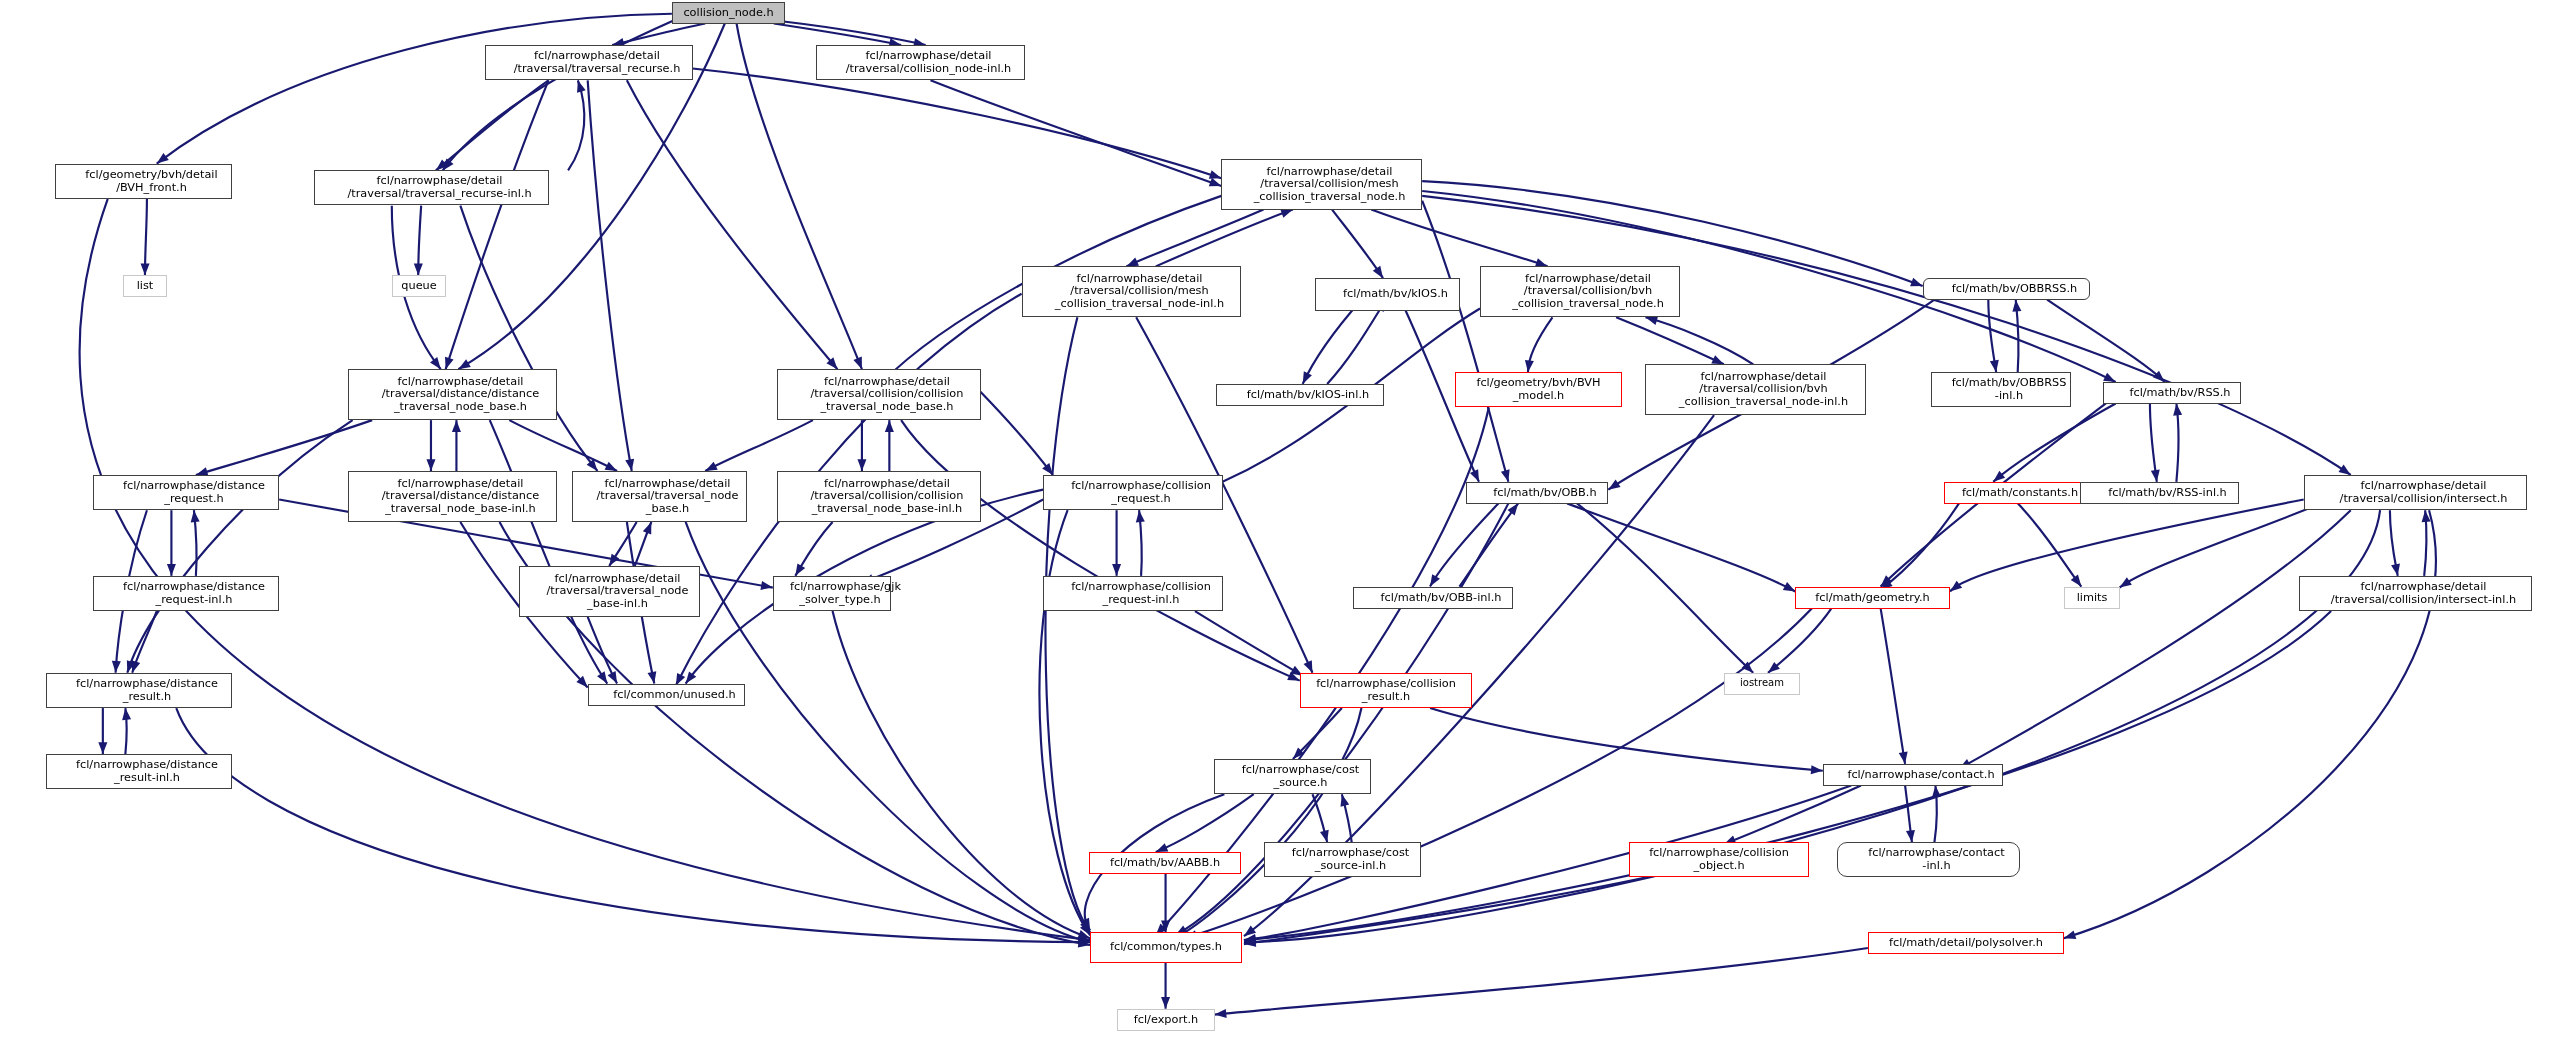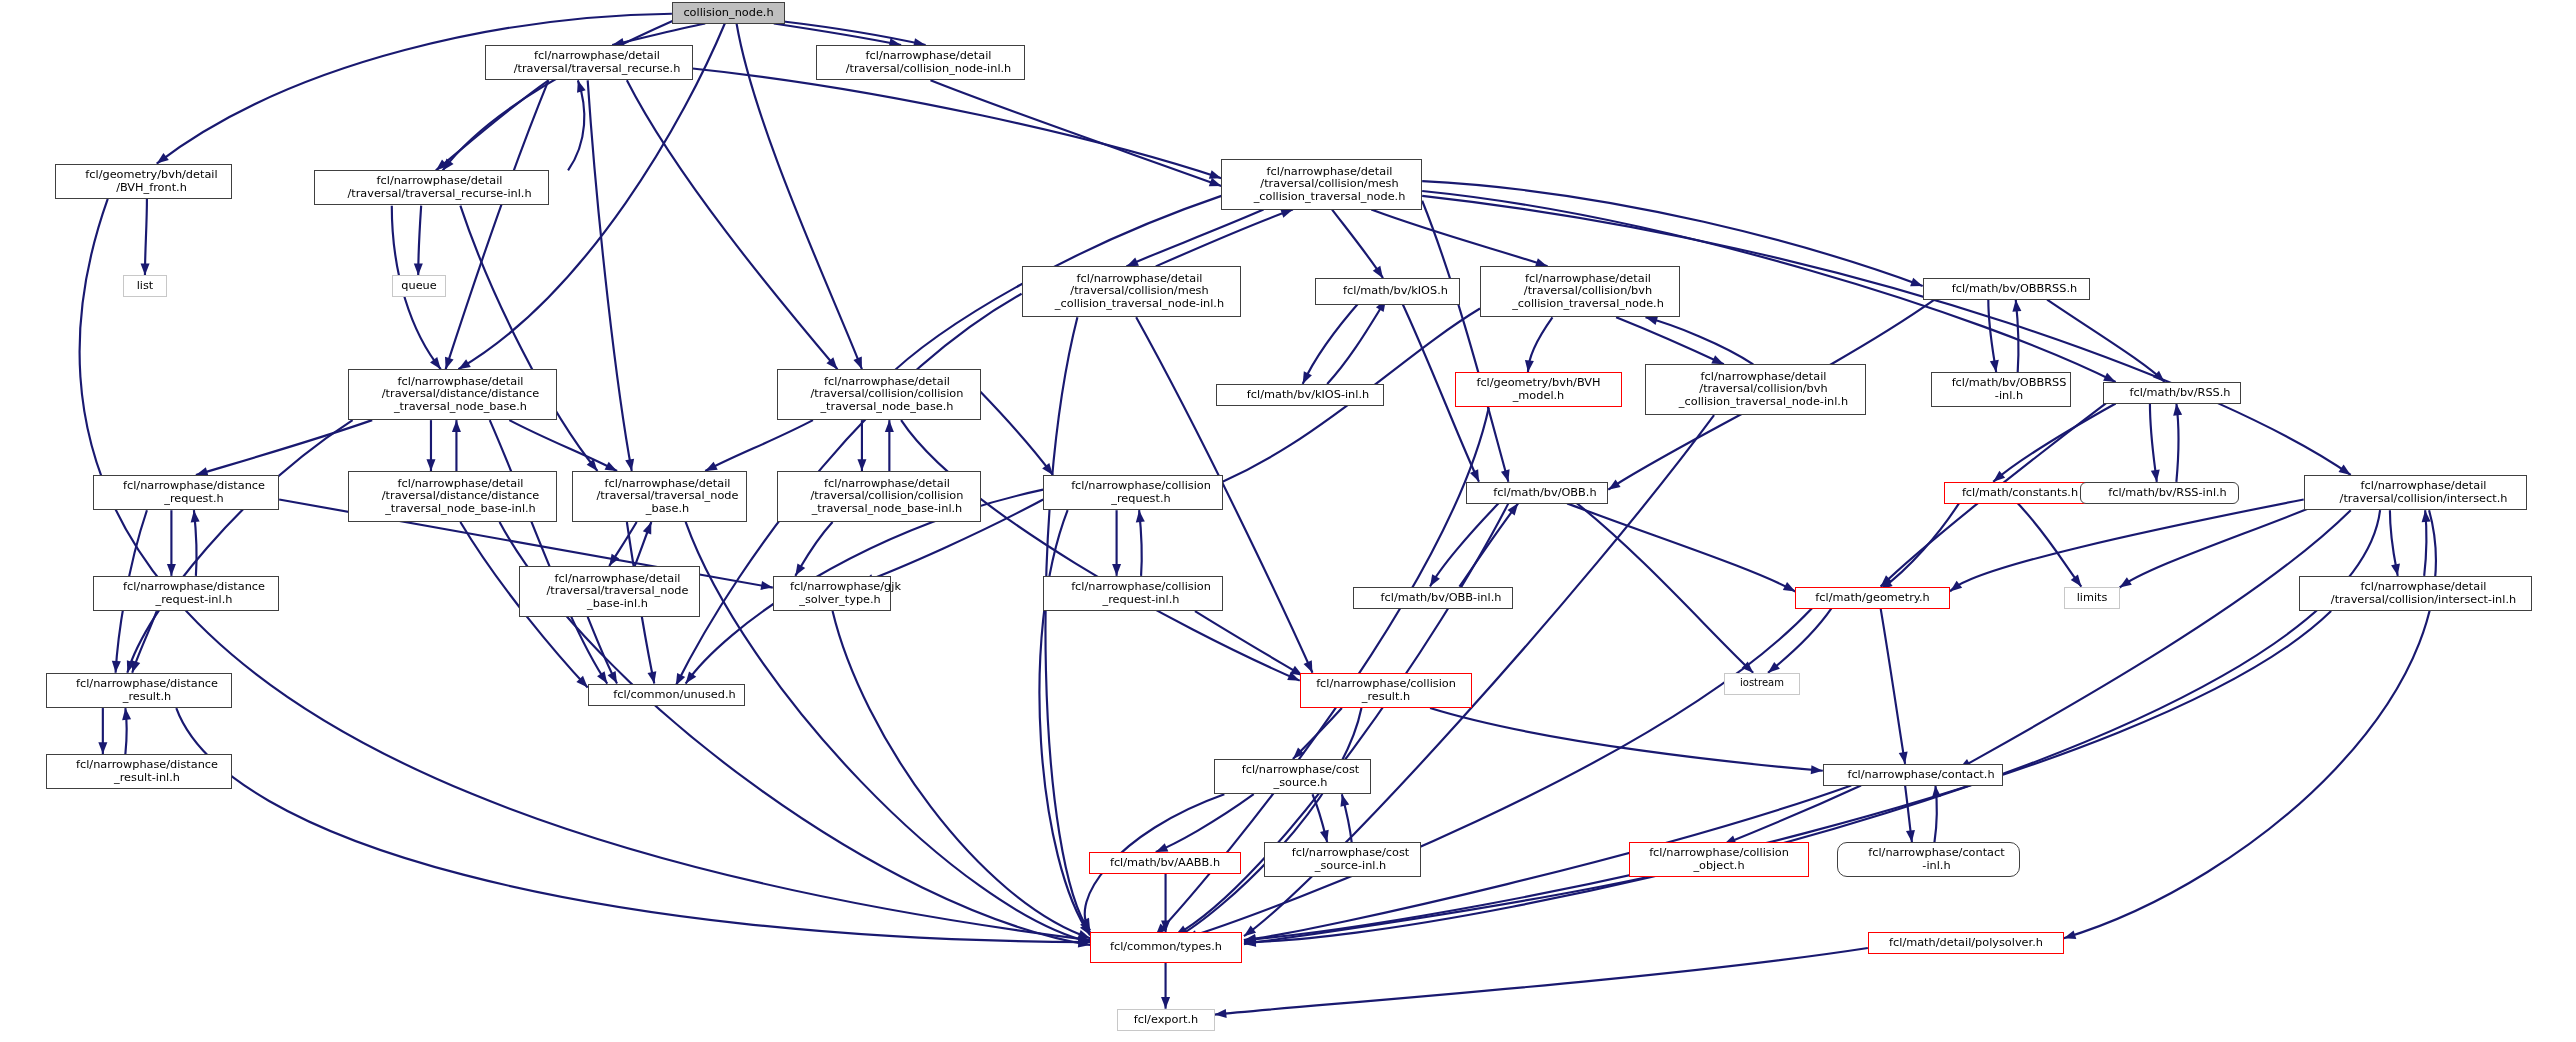--- a/index.html
+++ b/index.html
@@ -281,29 +281,29 @@
         <span class="lbl">list</span>
       </div>
       <div class="node-box nb-gray" style="left: 392px; top: 275px; width: 54px; height: 21.5px; font-size: 11.3px;">
         <span class="lbl">queue</span>
       </div>
       <div class="node-box nb-normal" style="left: 1022px; top: 266px; width: 219px; height: 51px; font-size: 11.3px;">
         <span class="lbl">fcl/narrowphase/detail
 /traversal/collision/mesh
 _collision_traversal_node-inl.h</span>
       </div>
-      <div class="node-box nb-normal" style="left: 1315px; top: 278px; width: 145px; height: 27px; font-size: 11.3px;">
+      <div class="node-box nb-normal" style="left: 1315px; top: 278px; width: 145px; height: 33px; font-size: 11.3px;">
         <span class="lbl">fcl/math/bv/kIOS.h</span>
       </div>
       <div class="node-box nb-normal" style="left: 1480px; top: 266px; width: 200px; height: 51px; font-size: 11.3px;">
         <span class="lbl">fcl/narrowphase/detail
 /traversal/collision/bvh
 _collision_traversal_node.h</span>
       </div>
-      <div class="node-box nb-normal" style="left: 1923px; top: 278px; width: 167px; height: 21.5px; font-size: 11.3px;">
+      <div class="node-box nb-normal" style="left: 1923px; top: 278px; width: 167px; height: 21.5px; font-size: 11.3px; border-radius: 6px;">
         <span class="lbl">fcl/math/bv/OBBRSS.h</span>
       </div>
       <div class="node-box nb-normal" style="left: 348px; top: 369px; width: 209px; height: 51px; font-size: 11.3px;">
         <span class="lbl">fcl/narrowphase/detail
 /traversal/distance/distance
 _traversal_node_base.h</span>
       </div>
       <div class="node-box nb-normal" style="left: 777px; top: 369px; width: 204px; height: 51px; font-size: 11.3px;">
         <span class="lbl">fcl/narrowphase/detail
 /traversal/collision/collision
@@ -350,21 +350,21 @@
       <div class="node-box nb-normal" style="left: 1043px; top: 475px; width: 180px; height: 35px; font-size: 11.3px;">
         <span class="lbl">fcl/narrowphase/collision
 _request.h</span>
       </div>
       <div class="node-box nb-normal" style="left: 1466px; top: 482px; width: 142px; height: 21.5px; font-size: 11.3px;">
         <span class="lbl">fcl/math/bv/OBB.h</span>
       </div>
       <div class="node-box nb-red" style="left: 1904px; top: 482px; width: 152px; height: 21.5px; font-size: 11.3px; margin-left: 40px;">
         <span class="lbl">fcl/math/constants.h</span>
       </div>
-      <div class="node-box nb-normal" style="left: 2080px; top: 482px; width: 159px; height: 21.5px; font-size: 11.3px; border-radius: 6px;">
+      <div class="node-box nb-normal" style="left: 2080px; top: 482px; width: 159px; height: 21.5px; font-size: 11.3px;">
         <span class="lbl">fcl/math/bv/RSS-inl.h</span>
       </div>
       <div class="node-box nb-normal" style="left: 2304px; top: 475px; width: 223px; height: 35px; font-size: 11.3px;">
         <span class="lbl">fcl/narrowphase/detail
 /traversal/collision/intersect.h</span>
       </div>
       <div class="node-box nb-normal" style="left: 93px; top: 576px; width: 186px; height: 35px; font-size: 11.3px;">
         <span class="lbl">fcl/narrowphase/distance
 _request-inl.h</span>
       </div>

